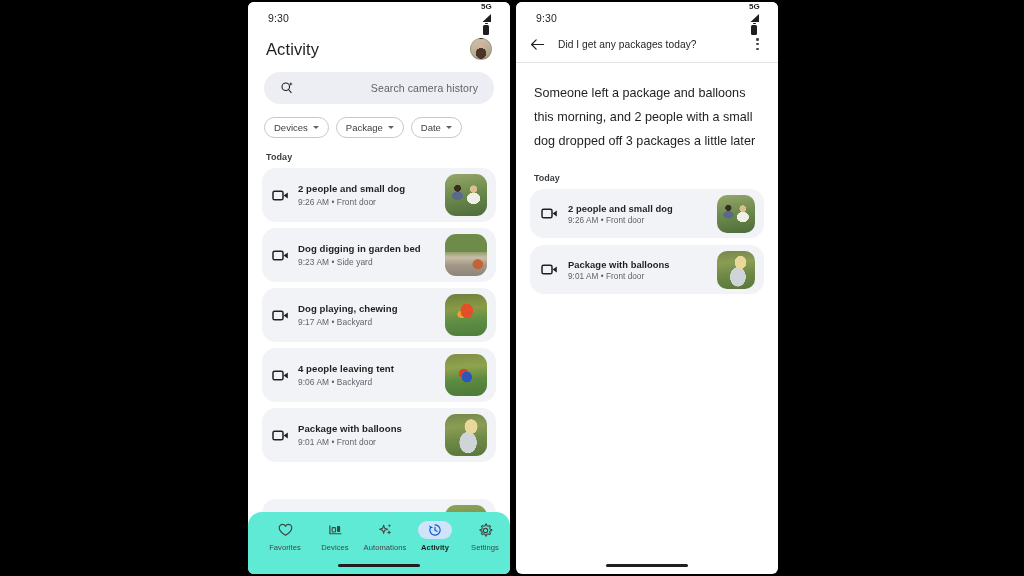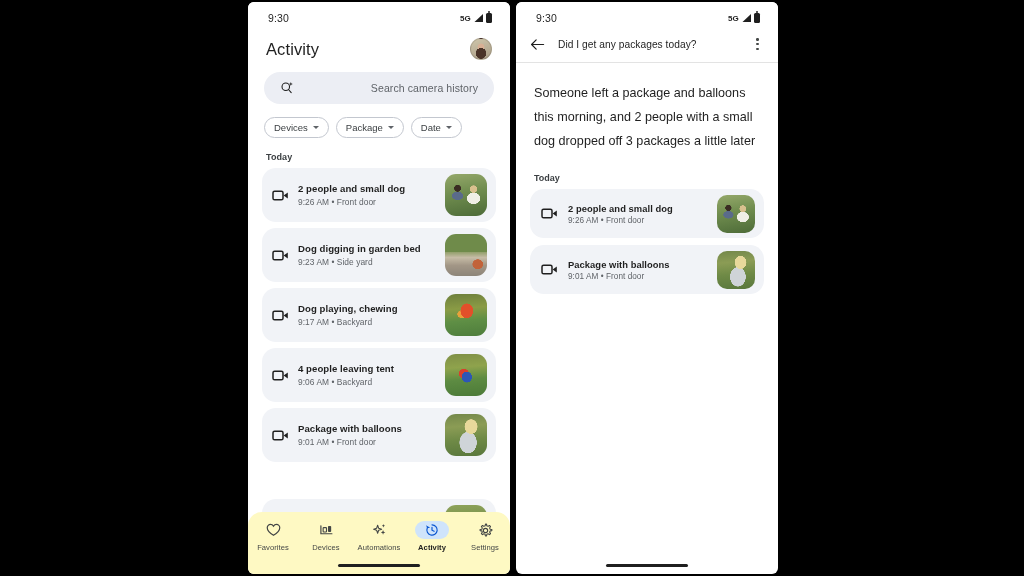--- a/index.html
+++ b/index.html
@@ -22,21 +22,21 @@
   .phone-right { left: 516px; }
 
   
   .statusbar {
     height: 26px; display: flex; align-items: center;
     justify-content: space-between;
     padding: 6px 18px 0 20px;
     background: #ffffff;
   }
   .status-time { font-size: 10.5px; color: #1f1f1f; letter-spacing: .1px; }
-  .status-right { display: flex; align-items: center; gap: 2px; }
+  .status-right { display: flex; align-items: center; gap: 2px; flex-direction: column; }
   .net-label { font-size: 8px; color: #1f1f1f; font-weight: 600; letter-spacing: .2px; }
   .sig { width: 11px; height: 10px; }
   .batt { width: 6px; height: 10px; background: #1f1f1f; border-radius: 1.5px; position: relative; }
   .batt::after { content:""; position:absolute; top:-2px; left:1.6px; width:2.8px; height:1.6px; background:#1f1f1f; border-radius:1px;}
 
   
   .app-header {
     display: flex; align-items: center; justify-content: space-between;
     padding: 10px 18px 8px 18px;
   }
@@ -119,22 +119,22 @@
   }
   .th-peek {
     background: linear-gradient(175deg, #8fa35a 0%, #6d8a45 55%, #4f6f38 100%);
   }
 
   .evt-peek { position: absolute; left: 14px; right: 14px; bottom: -34px; }
 
   
   .nav {
     position: absolute; left: 0; right: 0; bottom: 0; height: 62px;
-    background: #fef9c3;
-    display: flex; align-items: flex-start; justify-content: space-between;
+    background: #5eead4;
+    display: flex; align-items: flex-start; justify-content: flex-end;
     padding-top: 9px;
     border-top-left-radius: 14px; border-top-right-radius: 14px;
   }
   .nav-item { display: flex; flex-direction: column; align-items: center; gap: 4px; width: 50px; }
   .nav-pill { width: 34px; height: 18px; border-radius: 10px; display: flex; align-items: center; justify-content: center; }
   .nav-pill.active { background: #cfe4fb; }
   .nav-label { font-size: 7.6px; color: #444746; letter-spacing: .05px;}
   .nav-label.active { color: #1f1f1f; font-weight: 600; }
 
   .gesturebar {

